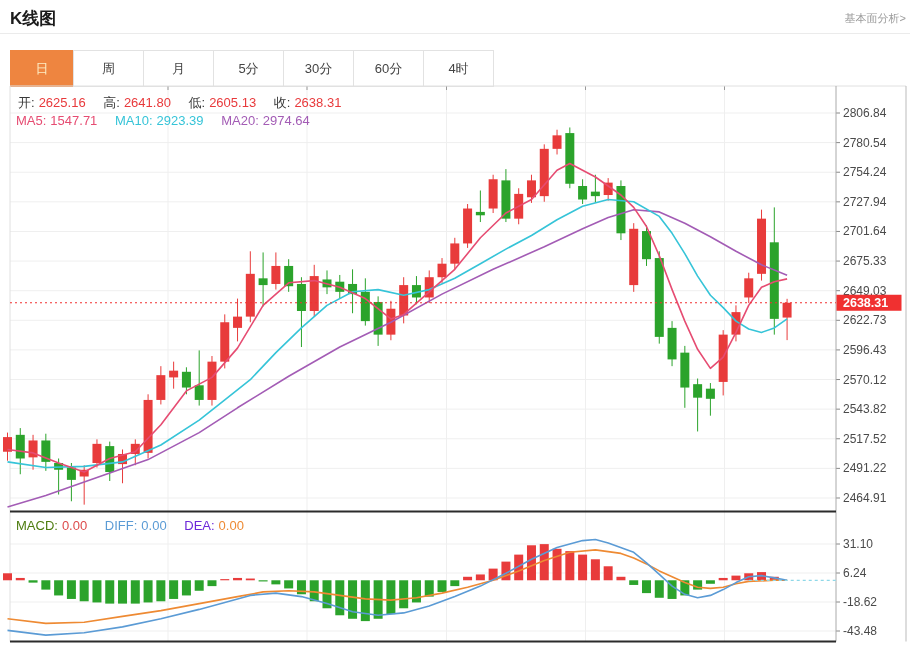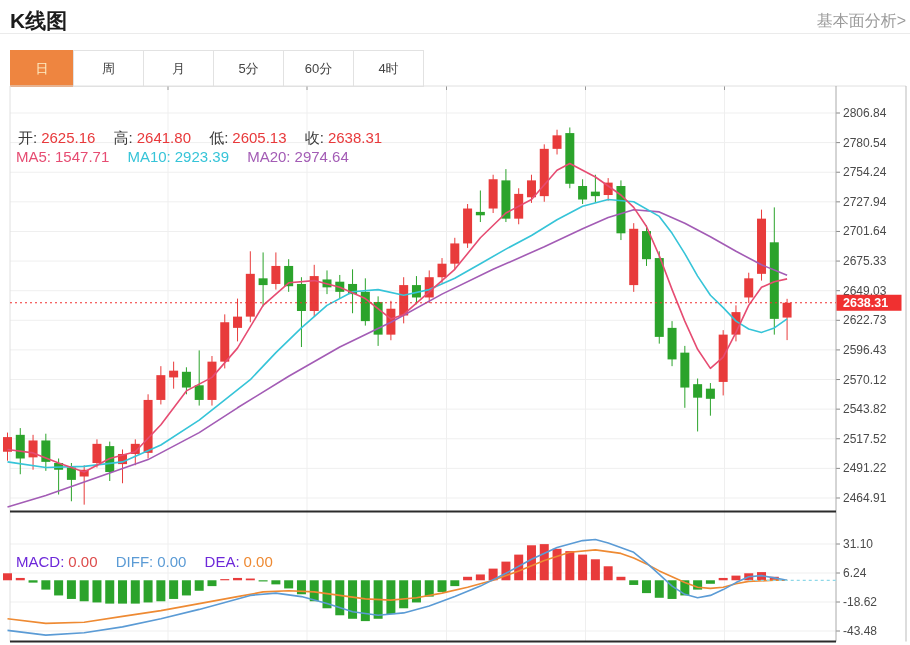--- a/index.html
+++ b/index.html
@@ -1,64 +1,65 @@
 <!DOCTYPE html>
 <html><head>
 <meta charset="utf-8">
 <style>
   html,body{margin:0;padding:0;background:#fff;}
   .page{position:relative;width:910px;height:645px;background:#fff;overflow:hidden;
         font-family:"Liberation Sans","DejaVu Sans",sans-serif;}
-  .hdr-title{position:absolute;left:10px;top:7px;font-size:21px;font-weight:bold;color:#1b1b1b;}
-  .hdr-link{position:absolute;right:4px;top:11px;font-size:16px;color:#9a9a9a;cursor:pointer;text-decoration:none;}
+  .hdr-title{position:absolute;left:10px;top:7px;font-size:17px;font-weight:bold;color:#1b1b1b;}
+  .hdr-link{position:absolute;right:4px;top:11px;font-size:11px;color:#9a9a9a;cursor:pointer;text-decoration:none;}
   .hdr-divider{position:absolute;left:0;top:33px;width:910px;height:1px;background:#ebebeb;}
   .tabbar{position:absolute;left:10px;top:50px;display:flex;}
   .tab{box-sizing:border-box;width:71px;height:37px;line-height:36px;text-align:center;
        font-size:13px;color:#444;background:#fff;border:1px solid #e2e2e2;margin-left:-1px;cursor:pointer;}
   .tab:first-child{margin-left:0;width:64px;}
   .tab.active{background:#ee8540;border-color:#ee8540;color:#fdeec5;}
-  .inforow{position:absolute;font-size:15px;white-space:nowrap;z-index:3;margin-top:35px;}
+  .inforow{position:absolute;font-size:13px;white-space:nowrap;z-index:3;}
   .inforow span{margin-right:4px;}
   .inforow .gap{margin-right:14px;}
   .lbl{color:#3a3a3a;}
   svg{position:absolute;left:0;top:0;z-index:1;}
 </style>
 </head>
 <body>
 
 <div class="page">
 
   <div class="hdr-title">K线图</div>
   <a class="hdr-link">基本面分析&gt;</a>
   <div class="hdr-divider"></div>
 
   <div class="tabbar">
     <div class="tab active">日</div>
     <div class="tab">周</div>
     <div class="tab">月</div>
     <div class="tab">5分</div>
+    <div class="tab">30分</div>
     <div class="tab">60分</div>
     <div class="tab">4时</div>
   </div>
 
   <div class="inforow" style="left:18px;top:94px;">
     <span class="lbl">开:</span><span class="gap" style="color:#e8393b">2625.16</span>
     <span class="lbl">高:</span><span class="gap" style="color:#e8393b">2641.80</span>
     <span class="lbl">低:</span><span class="gap" style="color:#e8393b">2605.13</span>
     <span class="lbl">收:</span><span style="color:#e8393b">2638.31</span>
   </div>
 
   <div class="inforow" style="left:16px;top:113px;">
     <span style="color:#e64c72">MA5:</span><span class="gap" style="color:#e64c72">1547.71</span>
     <span style="color:#36c4d8">MA10:</span><span class="gap" style="color:#36c4d8">2923.39</span>
     <span style="color:#a35cb5">MA20:</span><span style="color:#a35cb5">2974.64</span>
   </div>
 
   <div class="inforow" style="left:16px;top:518px;">
-    <span style="color:#6d28d9">MACD:</span><span class="gap" style="color:#dd4b4b">0.00</span>
+    <span style="color:#4d7c0f">MACD:</span><span class="gap" style="color:#dd4b4b">0.00</span>
     <span style="color:#5b9bd5">DIFF:</span><span class="gap" style="color:#5b9bd5">0.00</span>
     <span style="color:#6d28d9">DEA:</span><span style="color:#ee8a33">0.00</span>
   </div>
 
   <svg id="chart" width="910" height="645" viewBox="0 0 910 645">
       <line x1="168" y1="86" x2="168" y2="641.5" stroke="#efefef" stroke-width="1"></line>
       <line x1="168" y1="86" x2="168" y2="90" stroke="#999" stroke-width="1"></line>
       <line x1="307" y1="86" x2="307" y2="641.5" stroke="#efefef" stroke-width="1"></line>
       <line x1="307" y1="86" x2="307" y2="90" stroke="#999" stroke-width="1"></line>
       <line x1="446.5" y1="86" x2="446.5" y2="641.5" stroke="#efefef" stroke-width="1"></line>

